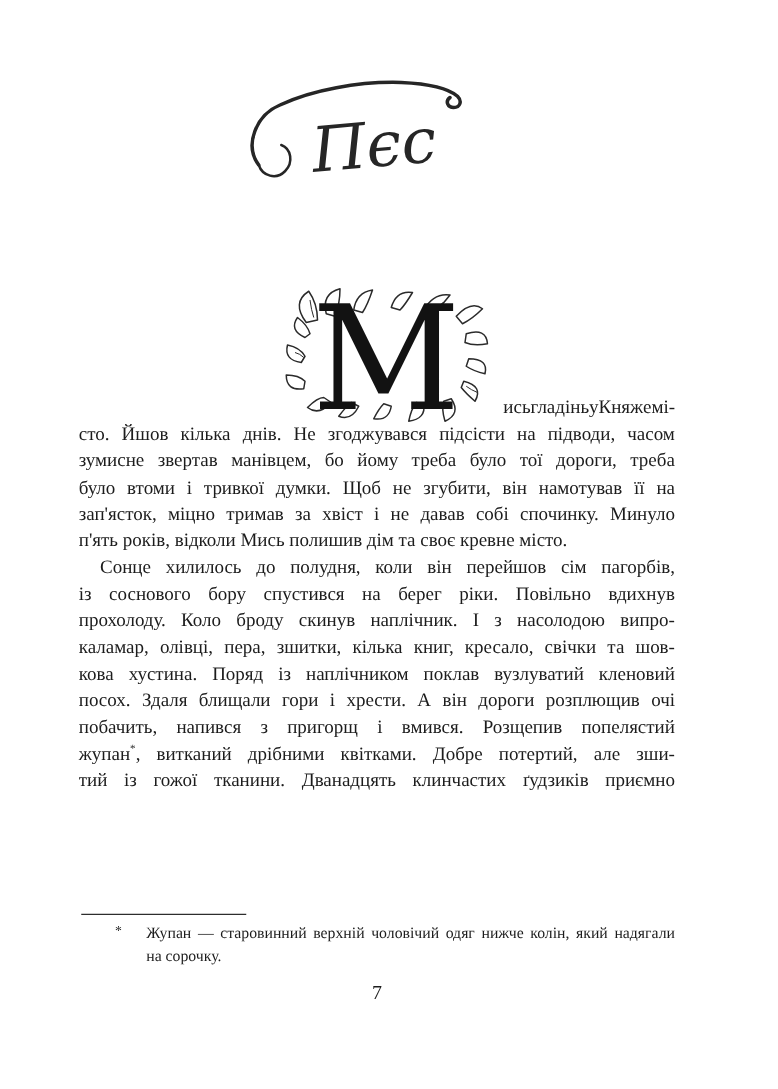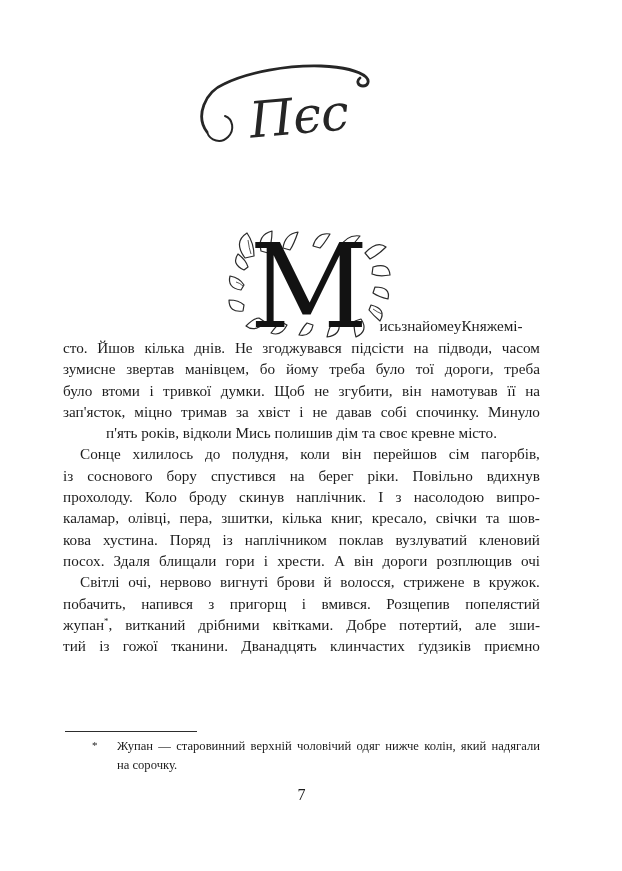--- a/index.html
+++ b/index.html
@@ -17,26 +17,26 @@
   
   .dropcap { position:absolute; left:227px; top:230px; width:164px; height:108px; }
   .dropcap path.leaf { fill:#ffffff; stroke:#2b2b2b; stroke-width:1.2; stroke-linejoin:round; }
   .dropcap path.vein { fill:none; stroke:#2b2b2b; stroke-width:0.8; }
   .dropcap text { font-family:"DejaVu Serif",serif; fill:#121212; }
 
   
   .first-line {
     position:absolute; left:362px; top:315px; width:178px;
     font-size:15.2px; line-height:21.3px; height:21.3px;
-    display:flex; justify-content:center; white-space:nowrap;
+    display:flex; justify-content:flex-end; white-space:nowrap;
   }
 
   
   .body-text { position:absolute; left:63px; top:337px; width:477px; }
-  .line { height:21.3px; line-height:21.3px; font-size:15.2px; white-space:nowrap;text-align:center; }
+  .line { height:21.3px; line-height:21.3px; font-size:15.2px; white-space:nowrap; }
   .line.just { display:flex; justify-content:space-between; }
   .line.indent { padding-left:17px; }
   sup { font-size:0.58em; line-height:0; vertical-align:super; }
 
   
   .fn-rule { position:absolute; left:65px; top:731px; width:132px; border-top:1.6px solid #2d2d2d; }
   .fn-marker { position:absolute; left:92px; top:739px; font-size:11px; }
   .footnote { position:absolute; left:117px; top:737px; width:423px; }
   .fn-line { font-size:12.6px; line-height:19px; height:19px; white-space:nowrap; }
   .fn-line.just { display:flex; justify-content:space-between; }
@@ -81,21 +81,21 @@
       <path class="vein" d="M 21,10 Q 22,18 24,24"></path>
       <path class="vein" d="M 127,12 Q 123,18 120,22"></path>
       <path class="vein" d="M 155,84 Q 150,82 146,79"></path>
       <path class="vein" d="M 9,52 Q 13,53 16,56"></path>
     </g>
     <text x="82" y="97" font-size="116" text-anchor="middle">М</text>
   </svg>
 
   <div class="first-line just">
       <span>ись</span>
-      <span>знайоме</span>
+      <span>гладінь</span>
       <span>у</span>
       <span>Княже</span>
       <span>мі-</span>
     </div>
 
   <div class="body-text" id="body-lines">
       <div class="line just">
         <span>сто.</span>
         <span>Йшов</span>
         <span>кілька</span>
@@ -207,32 +207,20 @@
         <span>Здаля</span>
         <span>блищали</span>
         <span>гори</span>
         <span>і</span>
         <span>хрести.</span>
         <span>А</span>
         <span>він</span>
         <span>дороги</span>
         <span>розплющив</span>
         <span>очі</span>
-      </div>
-      <div class="line indent just">
-        <span>Світлі</span>
-        <span>очі,</span>
-        <span>нервово</span>
-        <span>вигнуті</span>
-        <span>брови</span>
-        <span>й</span>
-        <span>волосся,</span>
-        <span>стрижене</span>
-        <span>в</span>
-        <span>кружок.</span>
       </div>
       <div class="line just">
         <span>побачить,</span>
         <span>напився</span>
         <span>з</span>
         <span>пригорщ</span>
         <span>і</span>
         <span>вмився.</span>
         <span>Розщепив</span>
         <span>попелястий</span>

